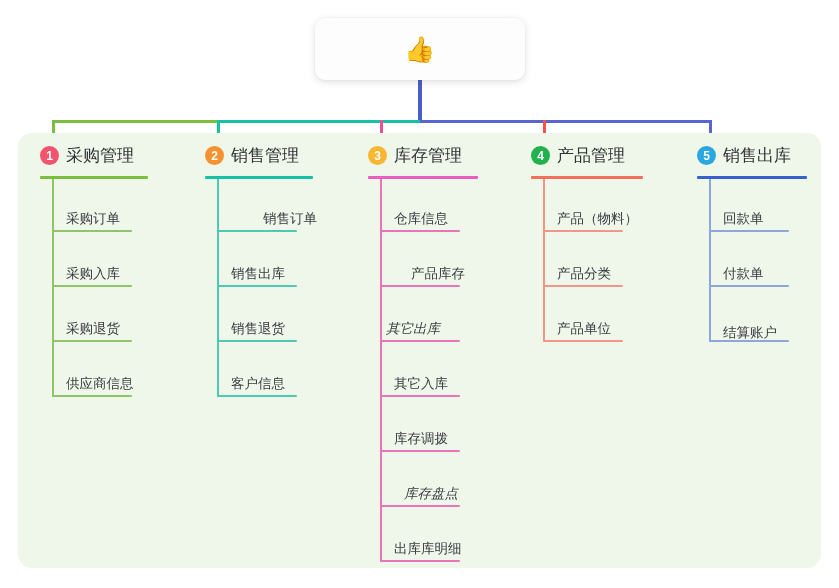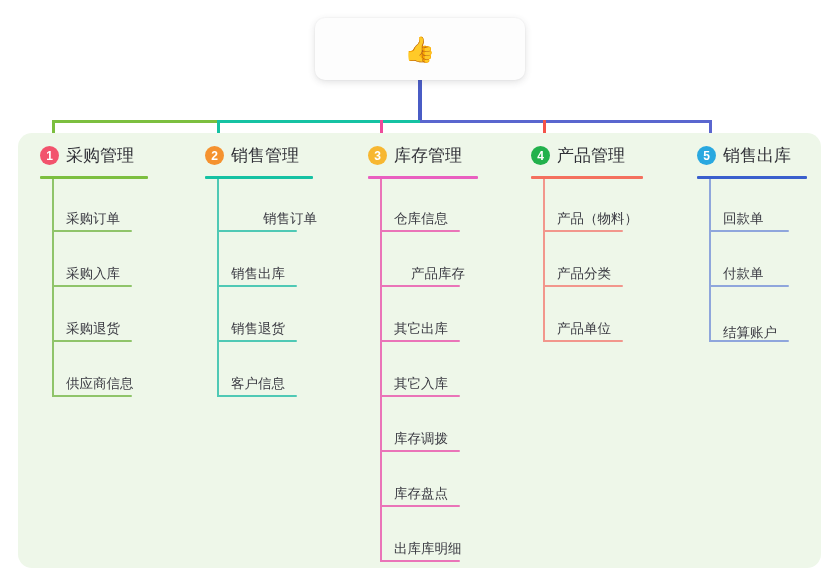--- a/index.html
+++ b/index.html
@@ -110,27 +110,27 @@
         <div class="col-head" style="top: 144px;">
           <span class="badge" style="background: rgb(247, 183, 49);">3</span>
           <span class="col-title">库存管理</span>
         </div>
         <div class="head-rule" style="left: 0px; top: 176px; width: 110px; background: rgb(233, 95, 192);"></div>
         <div class="spine" style="left: 12px; top: 179px; height: 383px; background: rgb(234, 116, 184);"></div>
         <div class="leaf-label" style="left: 26px; top: 210px;">仓库信息</div>
         <div class="leaf-rule" style="left: 12px; top: 230px; width: 80px; background: rgb(234, 116, 184);"></div>
         <div class="leaf-label" style="left: 26px; top: 265px; margin-left: 17px;">产品库存</div>
         <div class="leaf-rule" style="left: 12px; top: 285px; width: 80px; background: rgb(234, 116, 184);"></div>
-        <div class="leaf-label" style="left: 26px; top: 320px;">其它出库</div>
+        <div class="leaf-label" style="left: 18px; top: 320px; font-style: italic;">其它出库</div>
         <div class="leaf-rule" style="left: 12px; top: 340px; width: 80px; background: rgb(234, 116, 184);"></div>
         <div class="leaf-label" style="left: 26px; top: 375px;">其它入库</div>
         <div class="leaf-rule" style="left: 12px; top: 395px; width: 80px; background: rgb(234, 116, 184);"></div>
         <div class="leaf-label" style="left: 26px; top: 430px;">库存调拨</div>
         <div class="leaf-rule" style="left: 12px; top: 450px; width: 80px; background: rgb(234, 116, 184);"></div>
-        <div class="leaf-label" style="left: 26px; top: 485px;">库存盘点</div>
+        <div class="leaf-label" style="left: 36px; top: 485px; font-style: italic;">库存盘点</div>
         <div class="leaf-rule" style="left: 12px; top: 505px; width: 80px; background: rgb(234, 116, 184);"></div>
         <div class="leaf-label" style="left: 26px; top: 540px;">出库库明细</div>
         <div class="leaf-rule" style="left: 12px; top: 560px; width: 80px; background: rgb(234, 116, 184);"></div>
       </div>
       <div class="col" style="left: 531px; width: 150px;">
         <div class="col-head" style="top: 144px;">
           <span class="badge" style="background: rgb(34, 177, 76);">4</span>
           <span class="col-title">产品管理</span>
         </div>
         <div class="head-rule" style="left: 0px; top: 176px; width: 112px; background: rgb(244, 112, 94);"></div>

